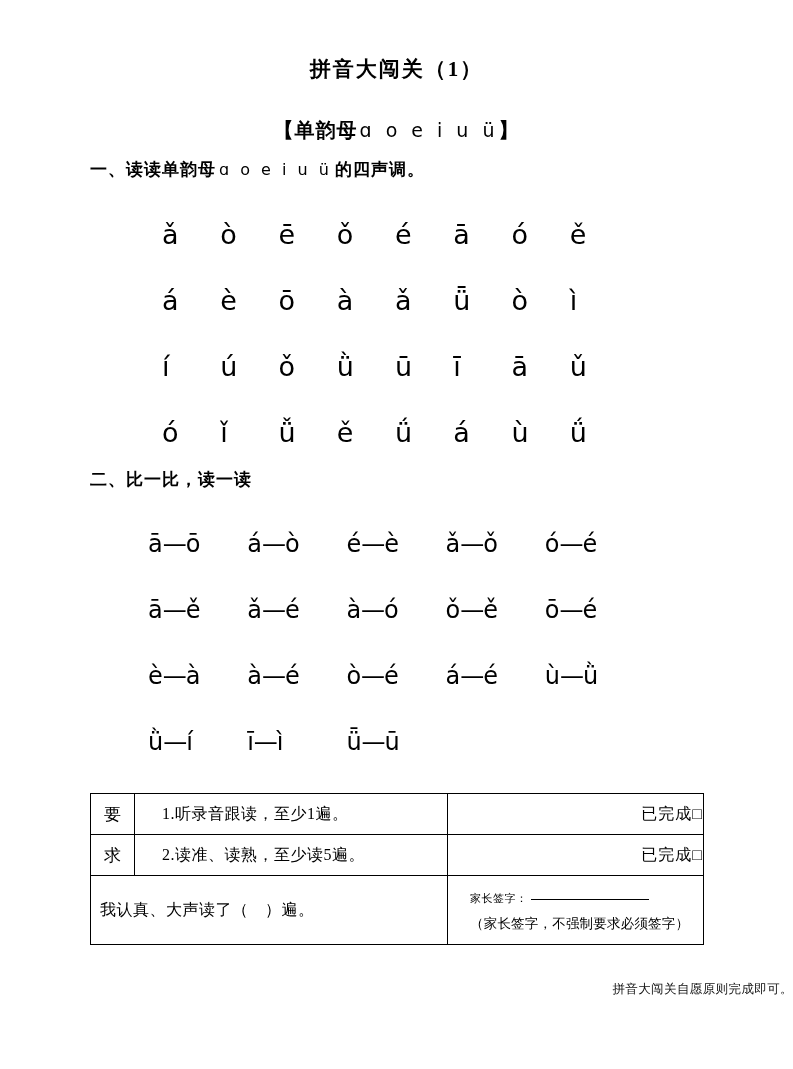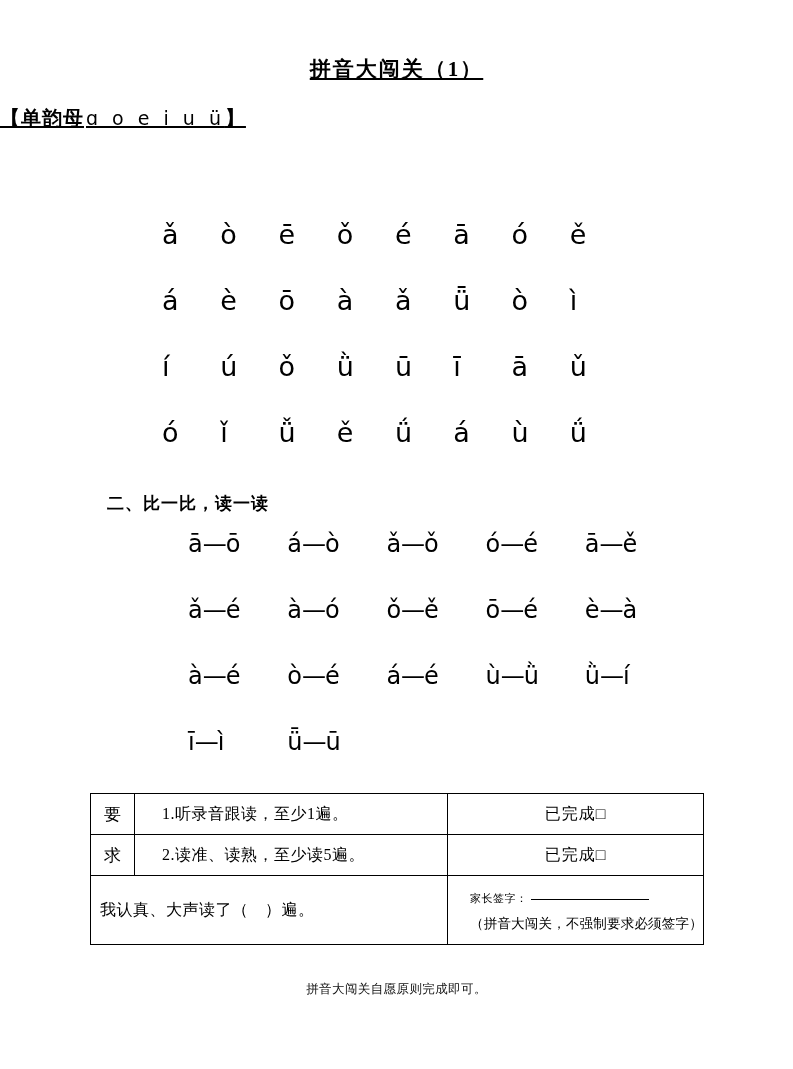--- a/index.html
+++ b/index.html
@@ -15,41 +15,40 @@
     color: #000000;
     overflow: hidden;
   }
 
   .page {
     position: relative;
     width: 793px;
     height: 1069px;
     box-sizing: border-box;
     background: #fff;
-    text-decoration: underline;
   }
 
   
   .doc-title {
     text-align: center;
     font-family: "Liberation Serif", "DejaVu Serif", serif;
     font-weight: bold;
     font-size: 21px;
     letter-spacing: 2px;
     margin: 0;
     padding-top: 58px;
     line-height: 1.1;
   }
   .doc-subtitle {
-    text-align: left;
+    text-align: center;
     font-family: "Liberation Serif", "DejaVu Serif", serif;
     font-weight: bold;
     font-size: 20px;
     letter-spacing: 1px;
-    margin: 0;
+    margin: 12px;
     padding-top: 26px;
     line-height: 1.1;
   }
   .subtitle-latin {
     font-family: "DejaVu Sans", sans-serif;
     font-weight: normal;
     font-size: 19px;
     letter-spacing: 4px;
     padding-left: 2px;
   }
@@ -65,21 +64,21 @@
     white-space: nowrap;
   }
   .section-heading .latin-inline {
     font-family: "DejaVu Sans", sans-serif;
     font-weight: normal;
     font-size: 16px;
     letter-spacing: 3px;
     padding: 0 3px;
   }
   #sec1-heading { top: 158px; }
-  #sec2-heading { top: 492px; margin-left: 17px; }
+  #sec2-heading { top: 468px; }
 
   
   .pinyin-grid {
     position: absolute;
     left: 160px;
     top: 205px;
     width: 466px;
     display: grid;
     grid-template-columns: repeat(8, 1fr);
     grid-auto-rows: 66px;
@@ -96,21 +95,20 @@
 
   
   .pair-grid {
     position: absolute;
     left: 148px;
     top: 516px;
     width: 496px;
     display: grid;
     grid-template-columns: repeat(5, 1fr);
     grid-auto-rows: 66px;
-    margin-left: 40px;
   }
   .pair-cell {
     font-family: "DejaVu Sans", sans-serif;
     font-size: 24px;
     line-height: 1;
     padding-top: 16px;
     white-space: nowrap;
     letter-spacing: 0px;
     color: #000;
   }
@@ -142,21 +140,21 @@
     font-size: 17px;
     height: 40px;
   }
   td.req-text-cell {
     width: 285px;
     padding-left: 27px;
     height: 40px;
     letter-spacing: 0.5px;
   }
   td.done-cell {
-    text-align: center;
+    text-align: right;
     height: 40px;
     letter-spacing: 1px;
   }
   td.count-cell {
     padding-left: 9px;
     height: 68px;
     letter-spacing: 0.5px;
     vertical-align: middle;
     margin-left: 38px;
   }
@@ -186,38 +184,41 @@
     letter-spacing: 0.2px;
     white-space: nowrap;
   }
 
   
   .footer-note {
     position: absolute;
     left: 0;
     right: 0;
     top: 981px;
-    text-align: center;
+    text-align: right;
     font-family: "Liberation Serif", "DejaVu Serif", serif;
     font-size: 12.5px;
     letter-spacing: 0.4px;
     color: #111;
   }
 </style>
 </head>
 <body>
 
 <div class="page">
 
   <h1 class="doc-title">拼音大闯关（1）</h1>
 
   <h2 class="doc-subtitle">
     <span>【单韵母</span><span class="subtitle-latin">ɑ o e i u ü</span><span>】</span>
   </h2>
 
+  <div class="section-heading" id="sec1-heading">
+    <span>一、读读单韵母</span><span class="latin-inline">ɑ o e i u ü</span><span>的四声调。</span>
+  </div>
 
   <div class="pinyin-grid" id="pinyin-grid">
       <div class="pinyin-cell">ǎ</div>
       <div class="pinyin-cell">ò</div>
       <div class="pinyin-cell">ē</div>
       <div class="pinyin-cell">ǒ</div>
       <div class="pinyin-cell">é</div>
       <div class="pinyin-cell">ā</div>
       <div class="pinyin-cell">ó</div>
       <div class="pinyin-cell">ě</div>
@@ -245,20 +246,21 @@
       <div class="pinyin-cell">á</div>
       <div class="pinyin-cell">ù</div>
       <div class="pinyin-cell">ǘ</div>
     </div>
 
   <div class="section-heading" id="sec2-heading">二、比一比，读一读</div>
 
   <div class="pair-grid" id="pair-grid">
       <div class="pair-cell"><span>ā</span><span class="dash">—</span><span>ō</span></div>
       <div class="pair-cell"><span>á</span><span class="dash">—</span><span>ò</span></div>
+      <div class="pair-cell"><span>é</span><span class="dash">—</span><span>è</span></div>
       <div class="pair-cell"><span>ǎ</span><span class="dash">—</span><span>ǒ</span></div>
       <div class="pair-cell"><span>ó</span><span class="dash">—</span><span>é</span></div>
       <div class="pair-cell"><span>ā</span><span class="dash">—</span><span>ě</span></div>
       <div class="pair-cell"><span>ǎ</span><span class="dash">—</span><span>é</span></div>
       <div class="pair-cell"><span>à</span><span class="dash">—</span><span>ó</span></div>
       <div class="pair-cell"><span>ǒ</span><span class="dash">—</span><span>ě</span></div>
       <div class="pair-cell"><span>ō</span><span class="dash">—</span><span>é</span></div>
       <div class="pair-cell"><span>è</span><span class="dash">—</span><span>à</span></div>
       <div class="pair-cell"><span>à</span><span class="dash">—</span><span>é</span></div>
       <div class="pair-cell"><span>ò</span><span class="dash">—</span><span>é</span></div>
@@ -278,21 +280,21 @@
       </tr>
       <tr>
         <td class="label-cell">求</td>
         <td class="req-text-cell">2.读准、读熟，至少读5遍。</td>
         <td class="done-cell">已完成□</td>
       </tr>
       <tr>
         <td class="count-cell" colspan="2">我认真、大声读了（　）遍。</td>
         <td class="sign-cell">
           <span class="sign-line"><span>家长签字：</span><span class="sign-blank"></span></span>
-          <span class="sign-note">（拼音大闯关，不强制要求必须签字）</span>
+          <span class="sign-note">（家长签字，不强制要求必须签字）</span>
         </td>
       </tr>
     </tbody>
   </table>
 
   <div class="footer-note">拼音大闯关自愿原则完成即可。</div>
 
 </div>
 
 </body></html>

